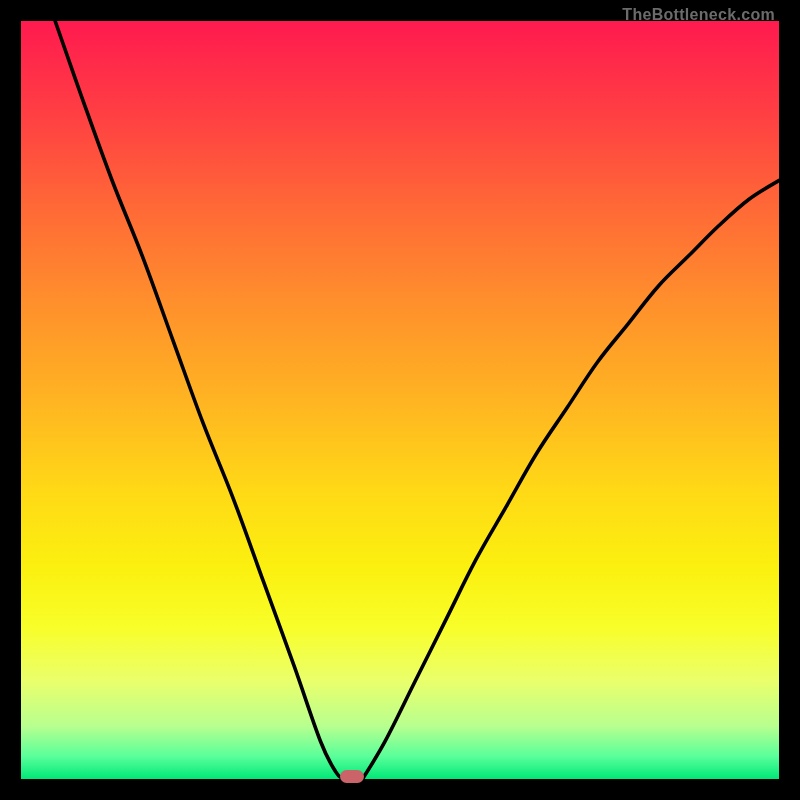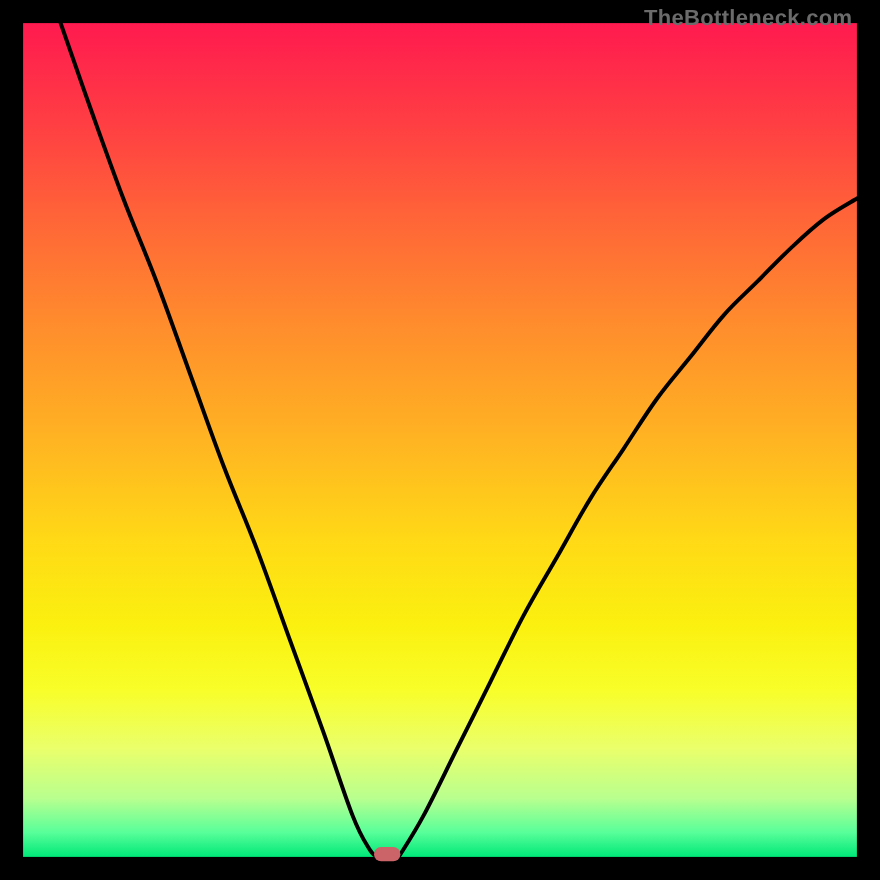--- a/index.html
+++ b/index.html
@@ -30,21 +30,21 @@
       #b8ff8f 93%,
       #5aff9a 97%,
       #00e878 100%
     );
   }
   .watermark {
     position: absolute;
     top: 6px;
     right: 25px;
     font-family: Arial, Helvetica, sans-serif;
-    font-size: 20px;
+    font-size: 16px;
     font-weight: 600;
     color: #6b6b6b;
     letter-spacing: 0.3px;
   }
   svg.curve {
     position: absolute;
     left: 0;
     top: 0;
     width: 758.4px;
     height: 758.4px;

